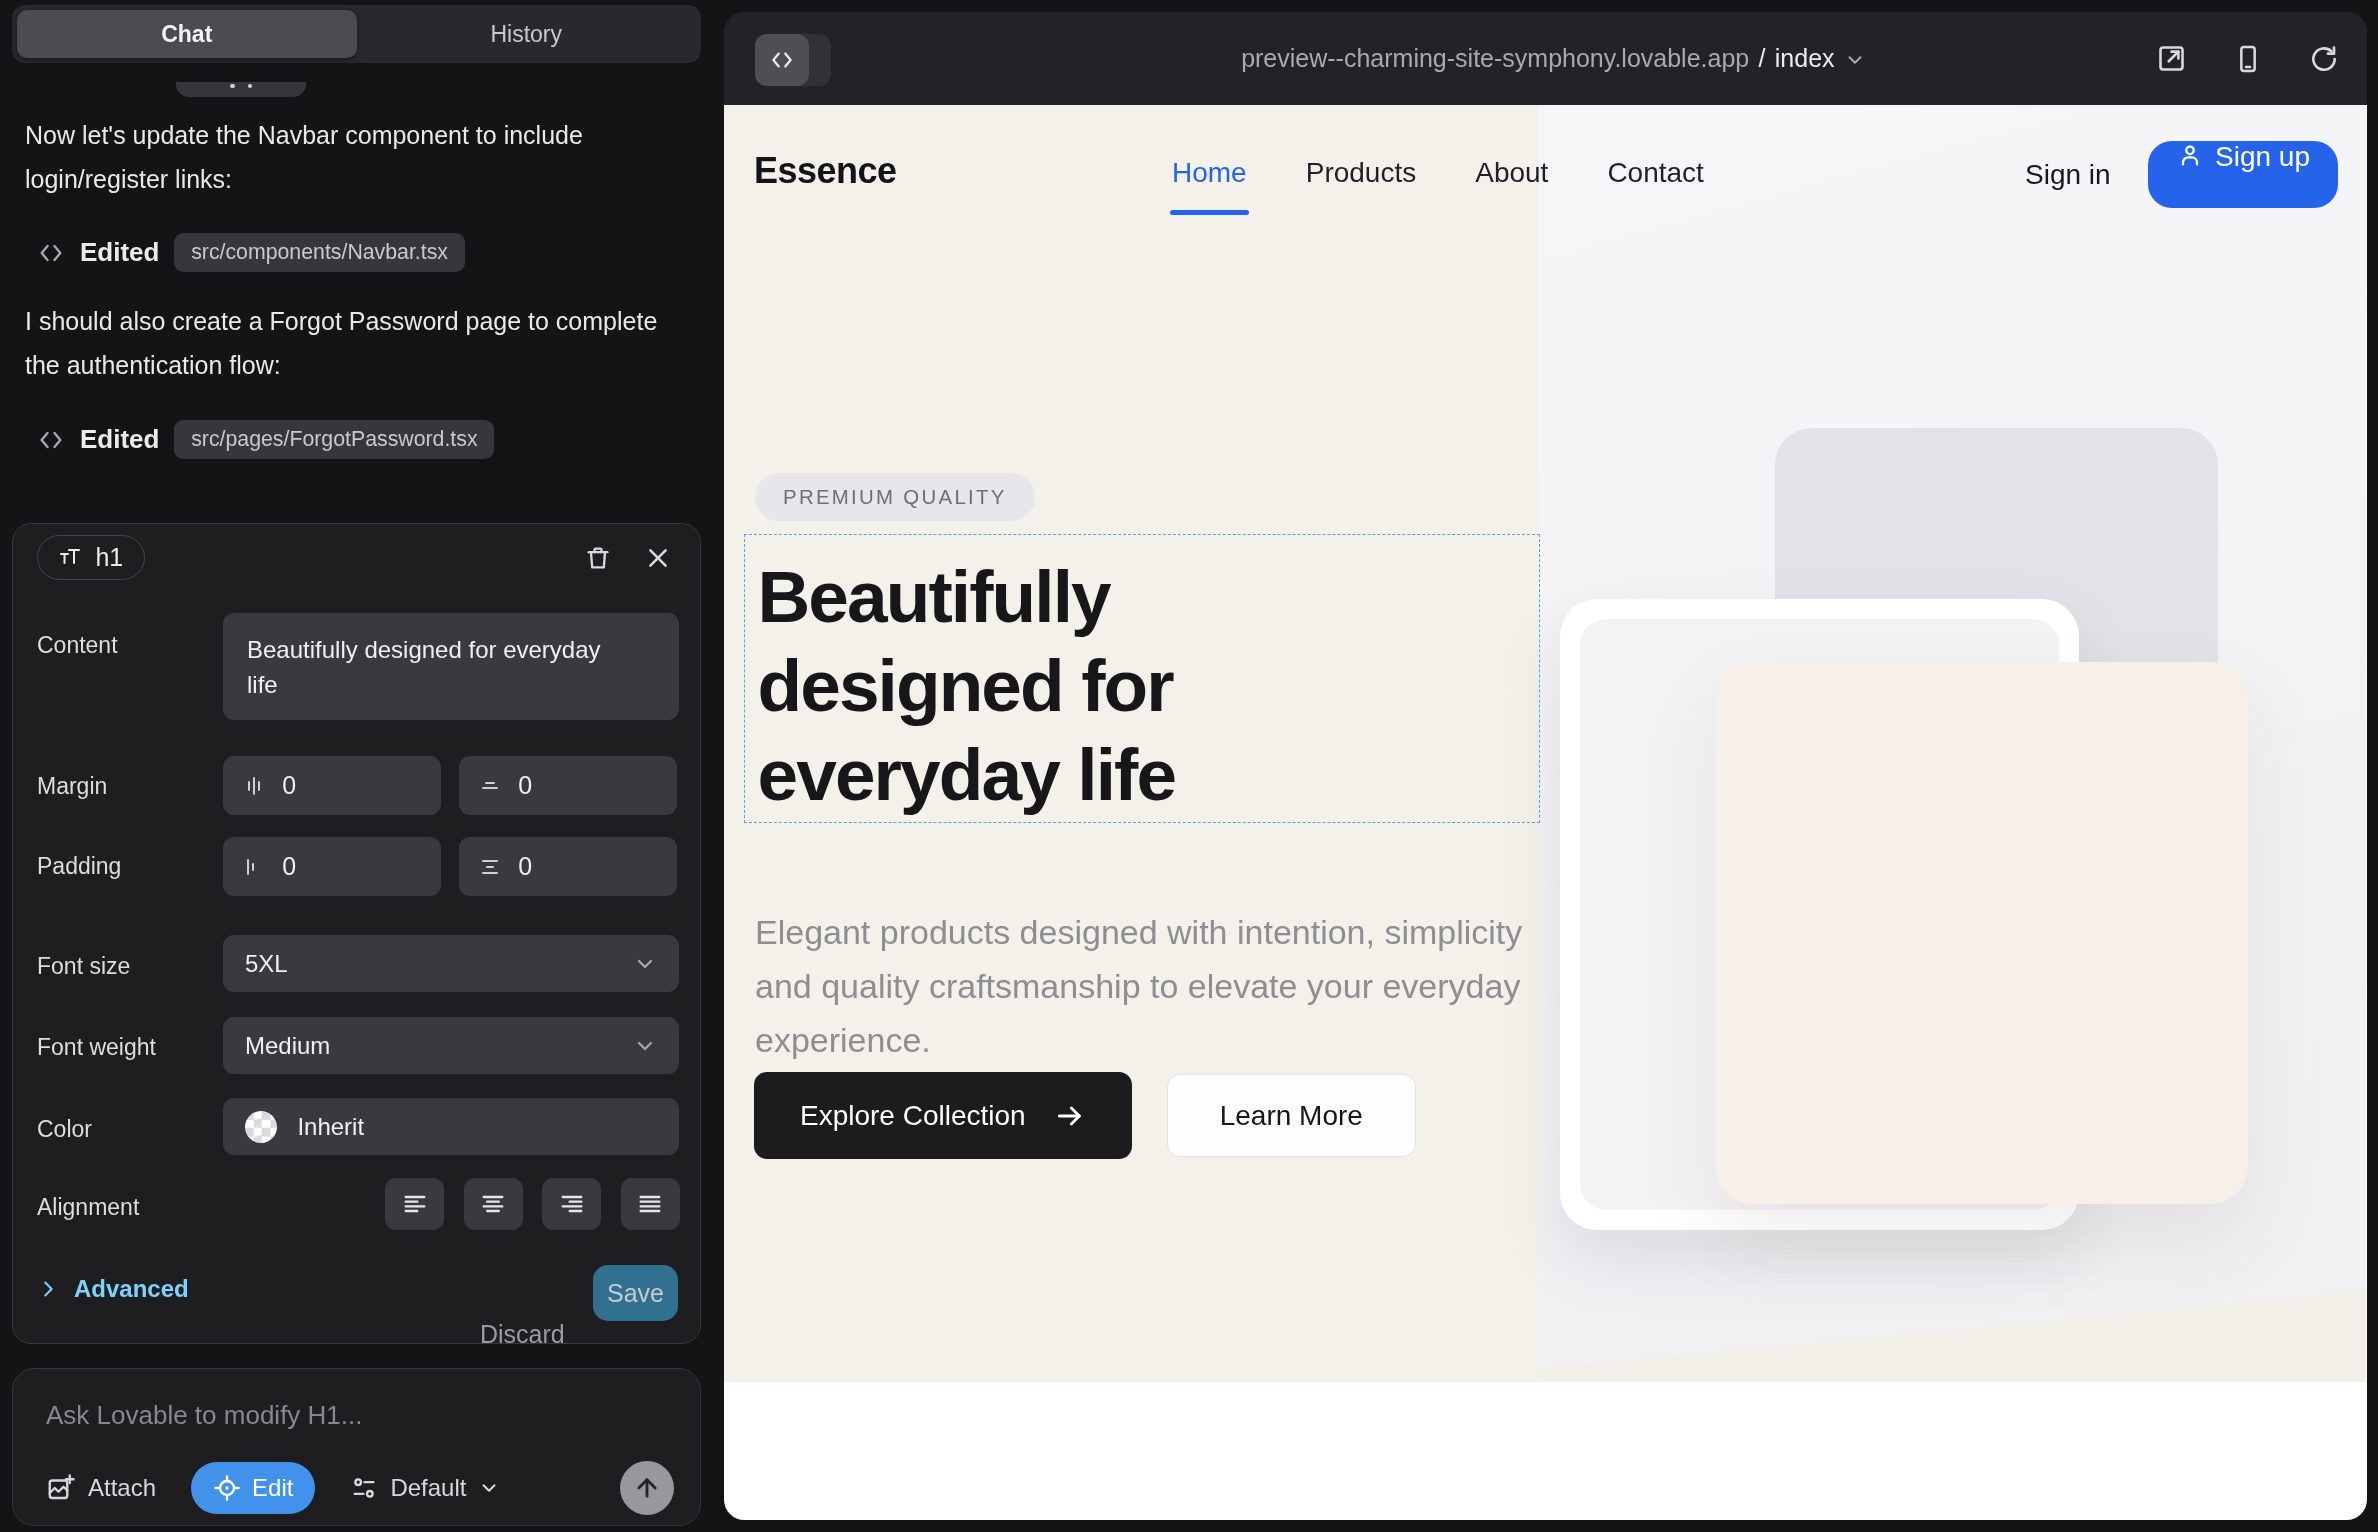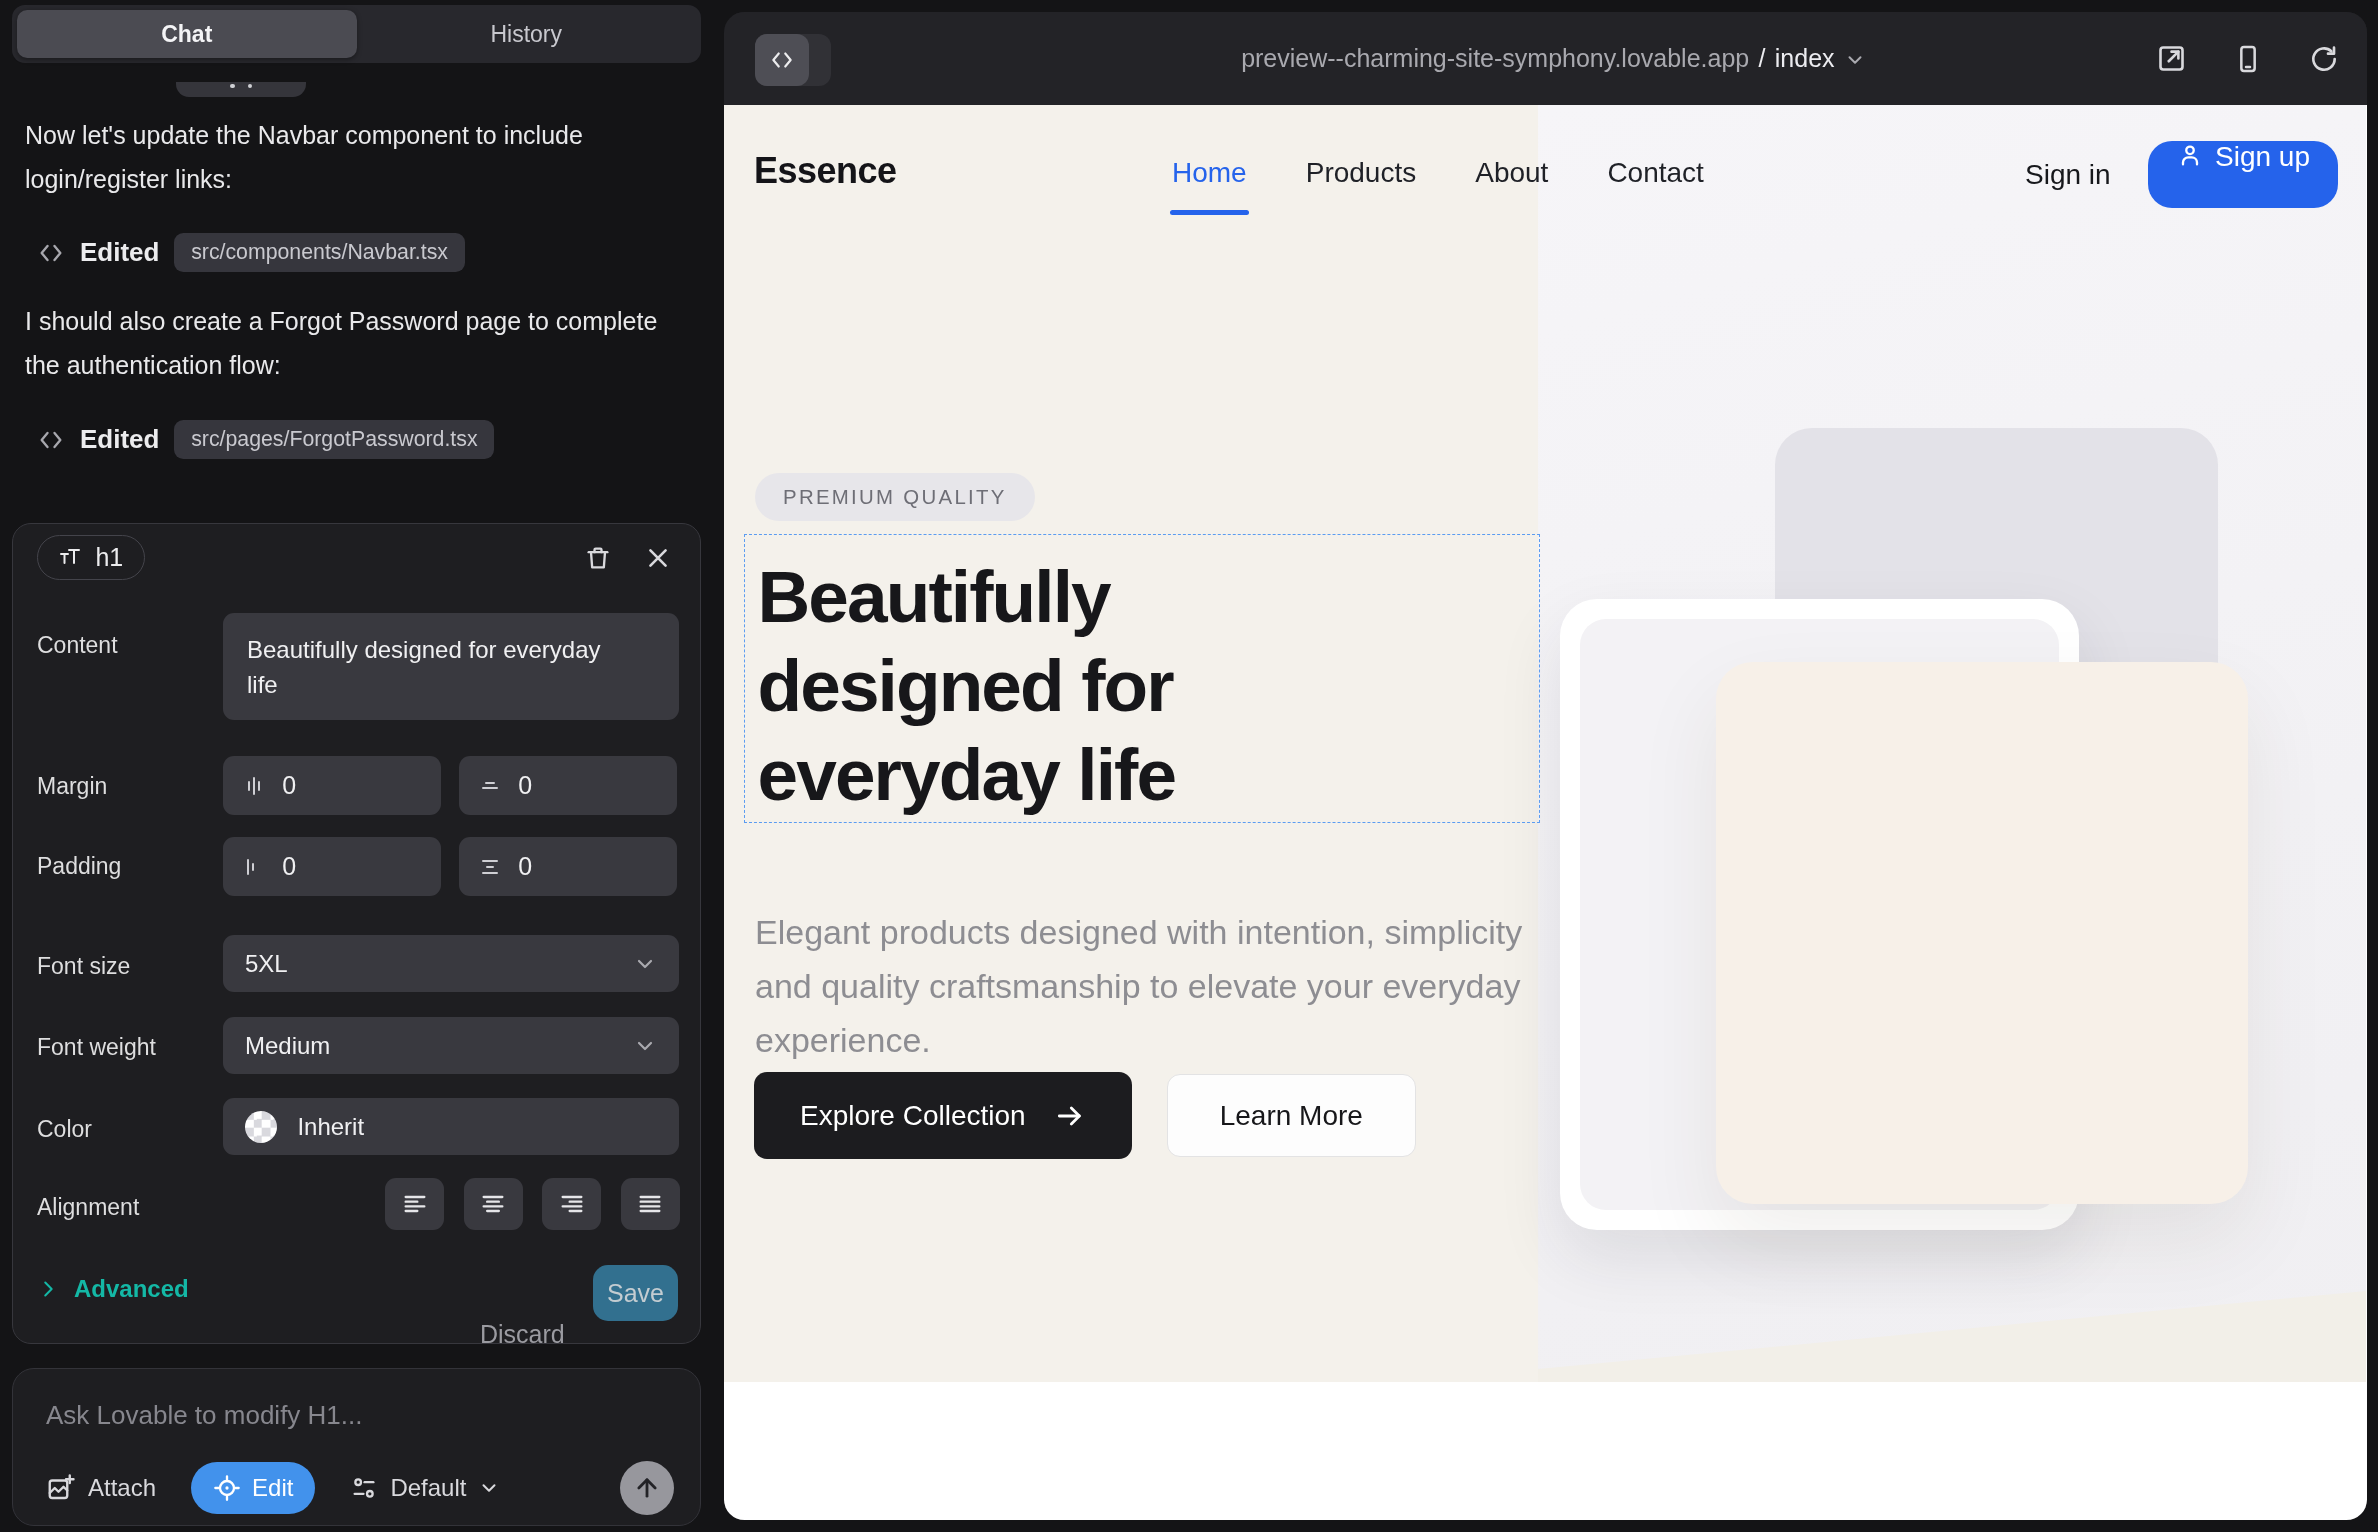--- a/index.html
+++ b/index.html
@@ -53,21 +53,21 @@
   .num-input .ic { color:#cfcfd4; }
   .select { display:flex; align-items:center; justify-content:space-between;
             padding:0 22px; width:456px; height:57px; font-size:24px; }
   .select .chev { color:#a9a9af; }
   .swatch { width:32px; height:32px; border-radius:50%; overflow:hidden;
             background:
               conic-gradient(#ffffff 0 25%, #d9d9de 0 50%, #ffffff 0 75%, #d9d9de 0);
             background-size:16.7px 16.7px; }
   .align-btn { width:59px; height:52px; background:#39393f; border-radius:11px;
                display:flex; align-items:center; justify-content:center; color:#e6e6e9; cursor:pointer; }
-  .adv-row { left:24px; top:751px; display:flex; align-items:center; gap:15px; color:#14b8a6; }
+  .adv-row { left:24px; top:751px; display:flex; align-items:center; gap:15px; color:#7dd3fc; }
   .adv-row .lbl { font-size:24px; font-weight:600; }
   .discard-btn { left:467px; top:796px; font-size:25px; color:#9b9ba1; cursor:pointer; }
   .save-btn { left:580px; top:741px; width:85px; height:56px; background:#32708f;
               border-radius:15px; display:flex; align-items:center; justify-content:center;
               font-size:25px; color:#c3ccd1; cursor:pointer; }
 
   
   .composer { left:12px; top:1368px; width:689px; height:158px; background:#1e1e21;
               border:1.9px solid #333339; border-radius:22px; }
   .composer input { position:absolute; left:33px; top:24px; width:603px; height:45px;

